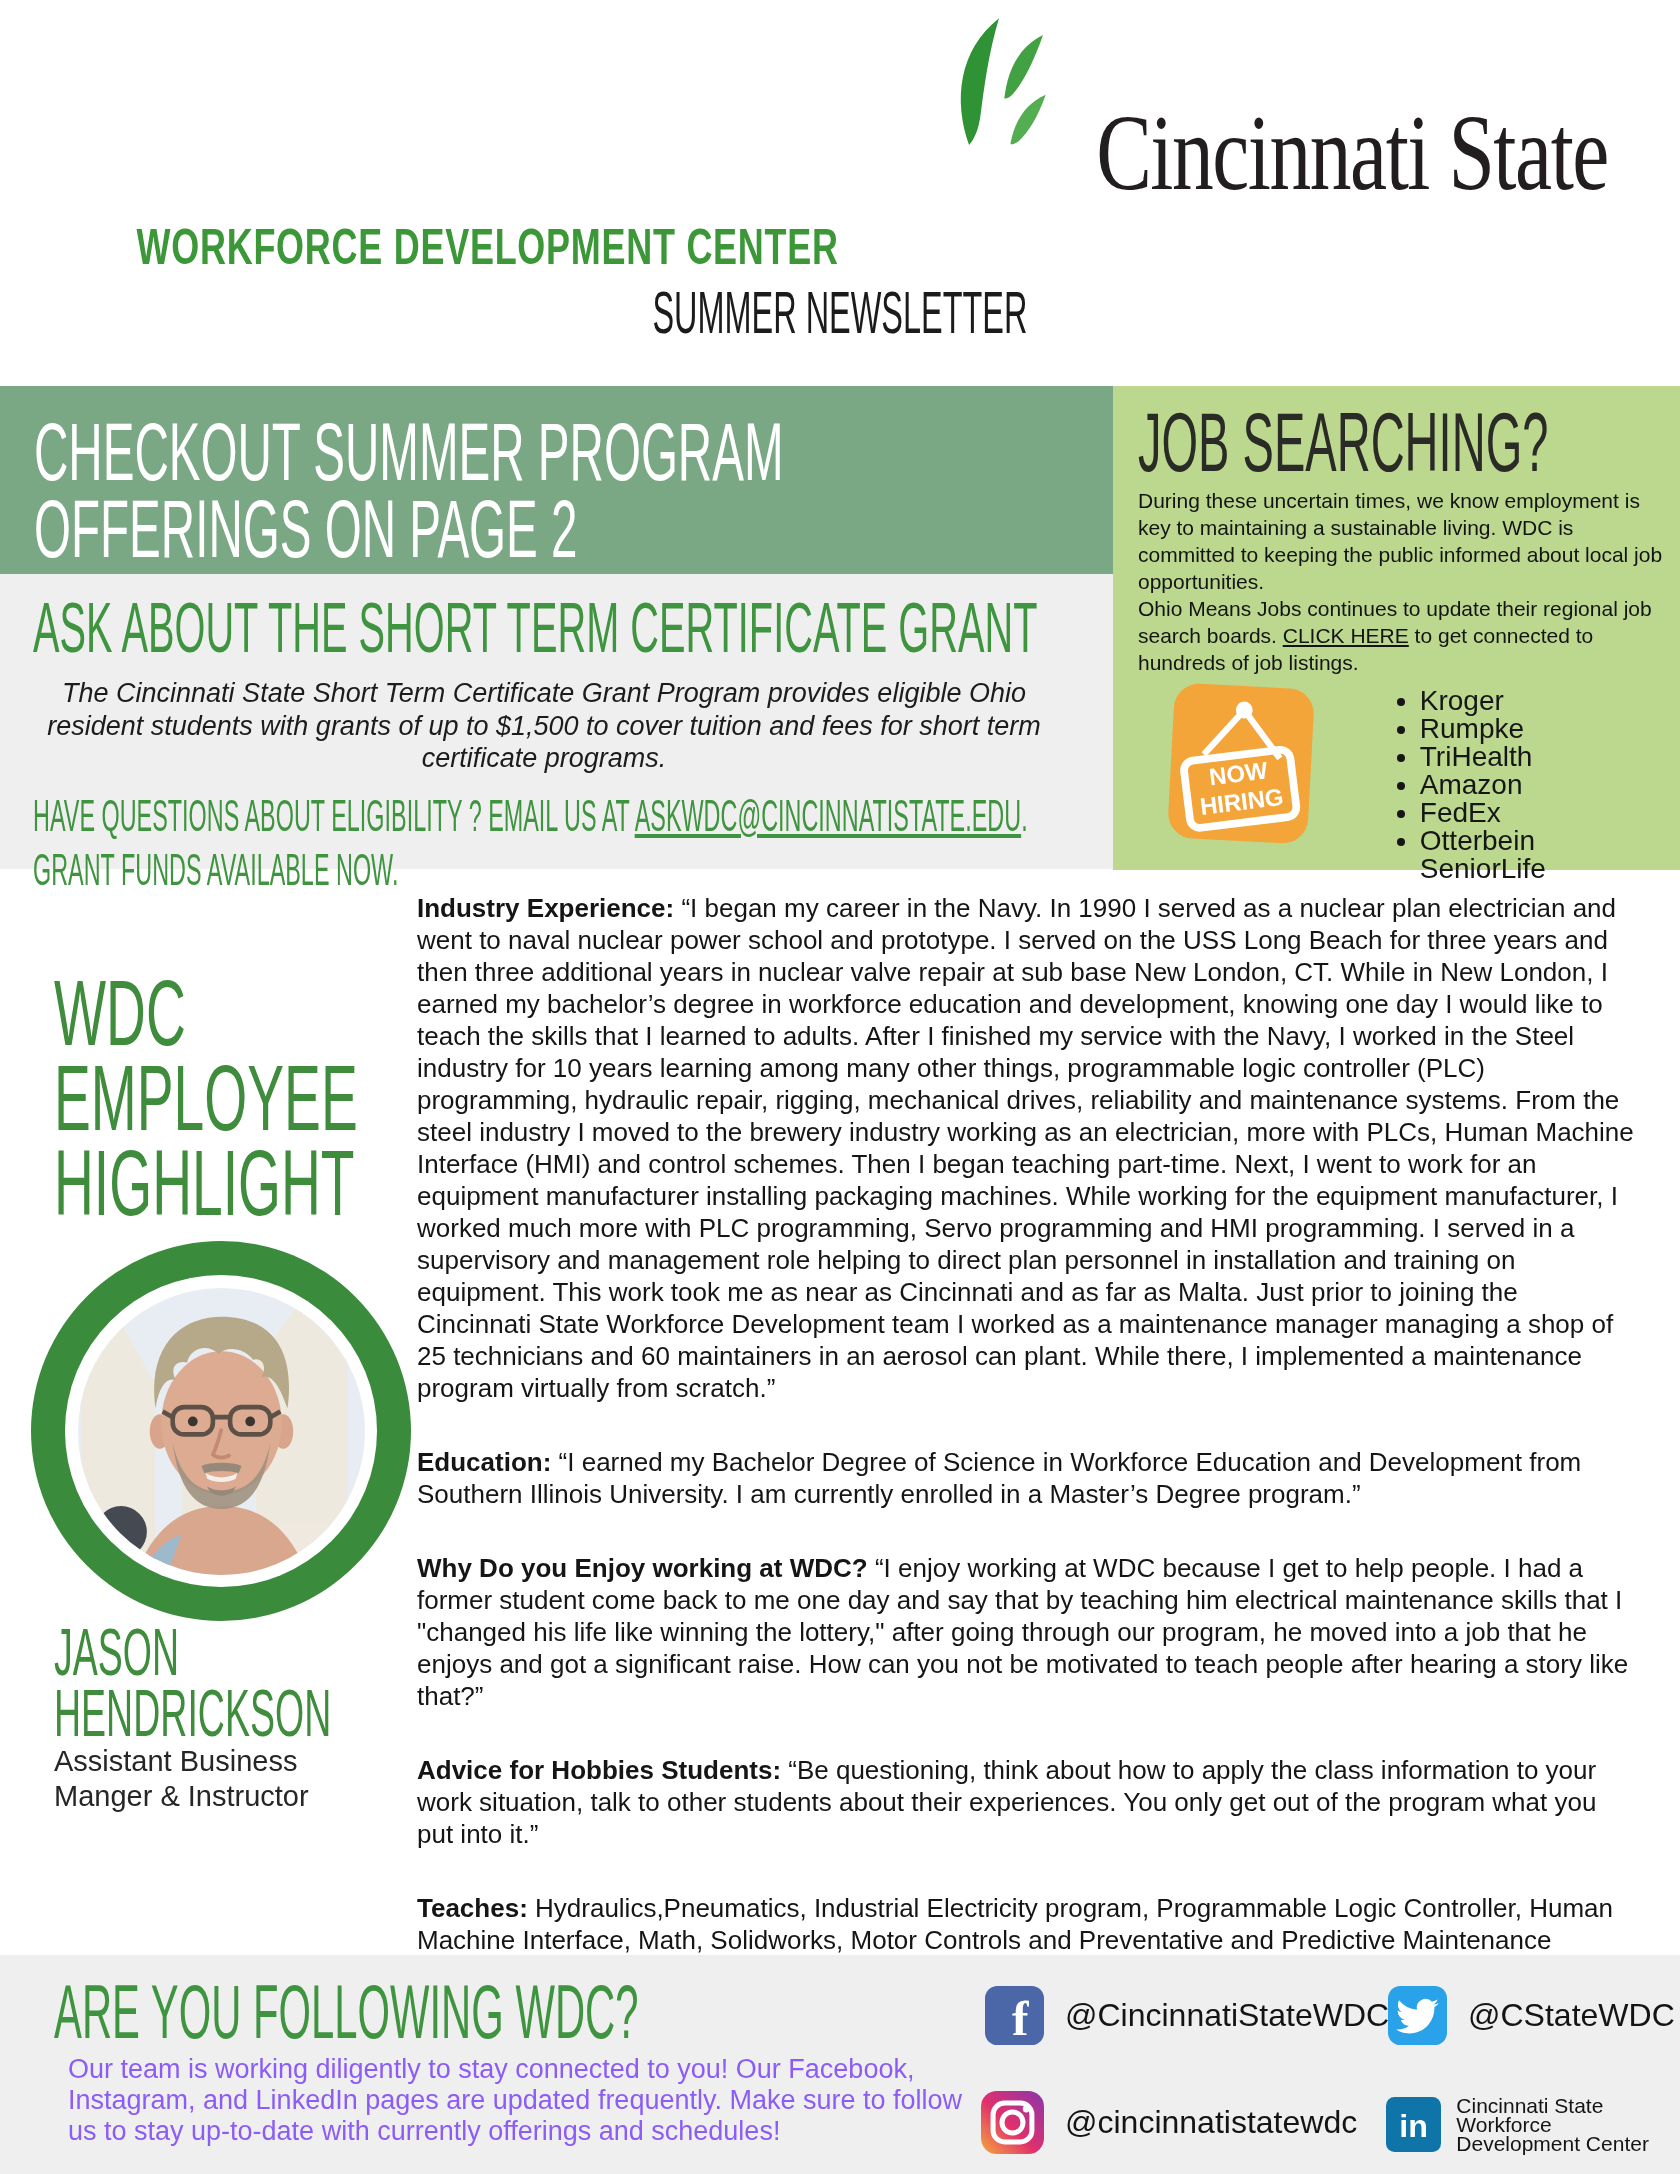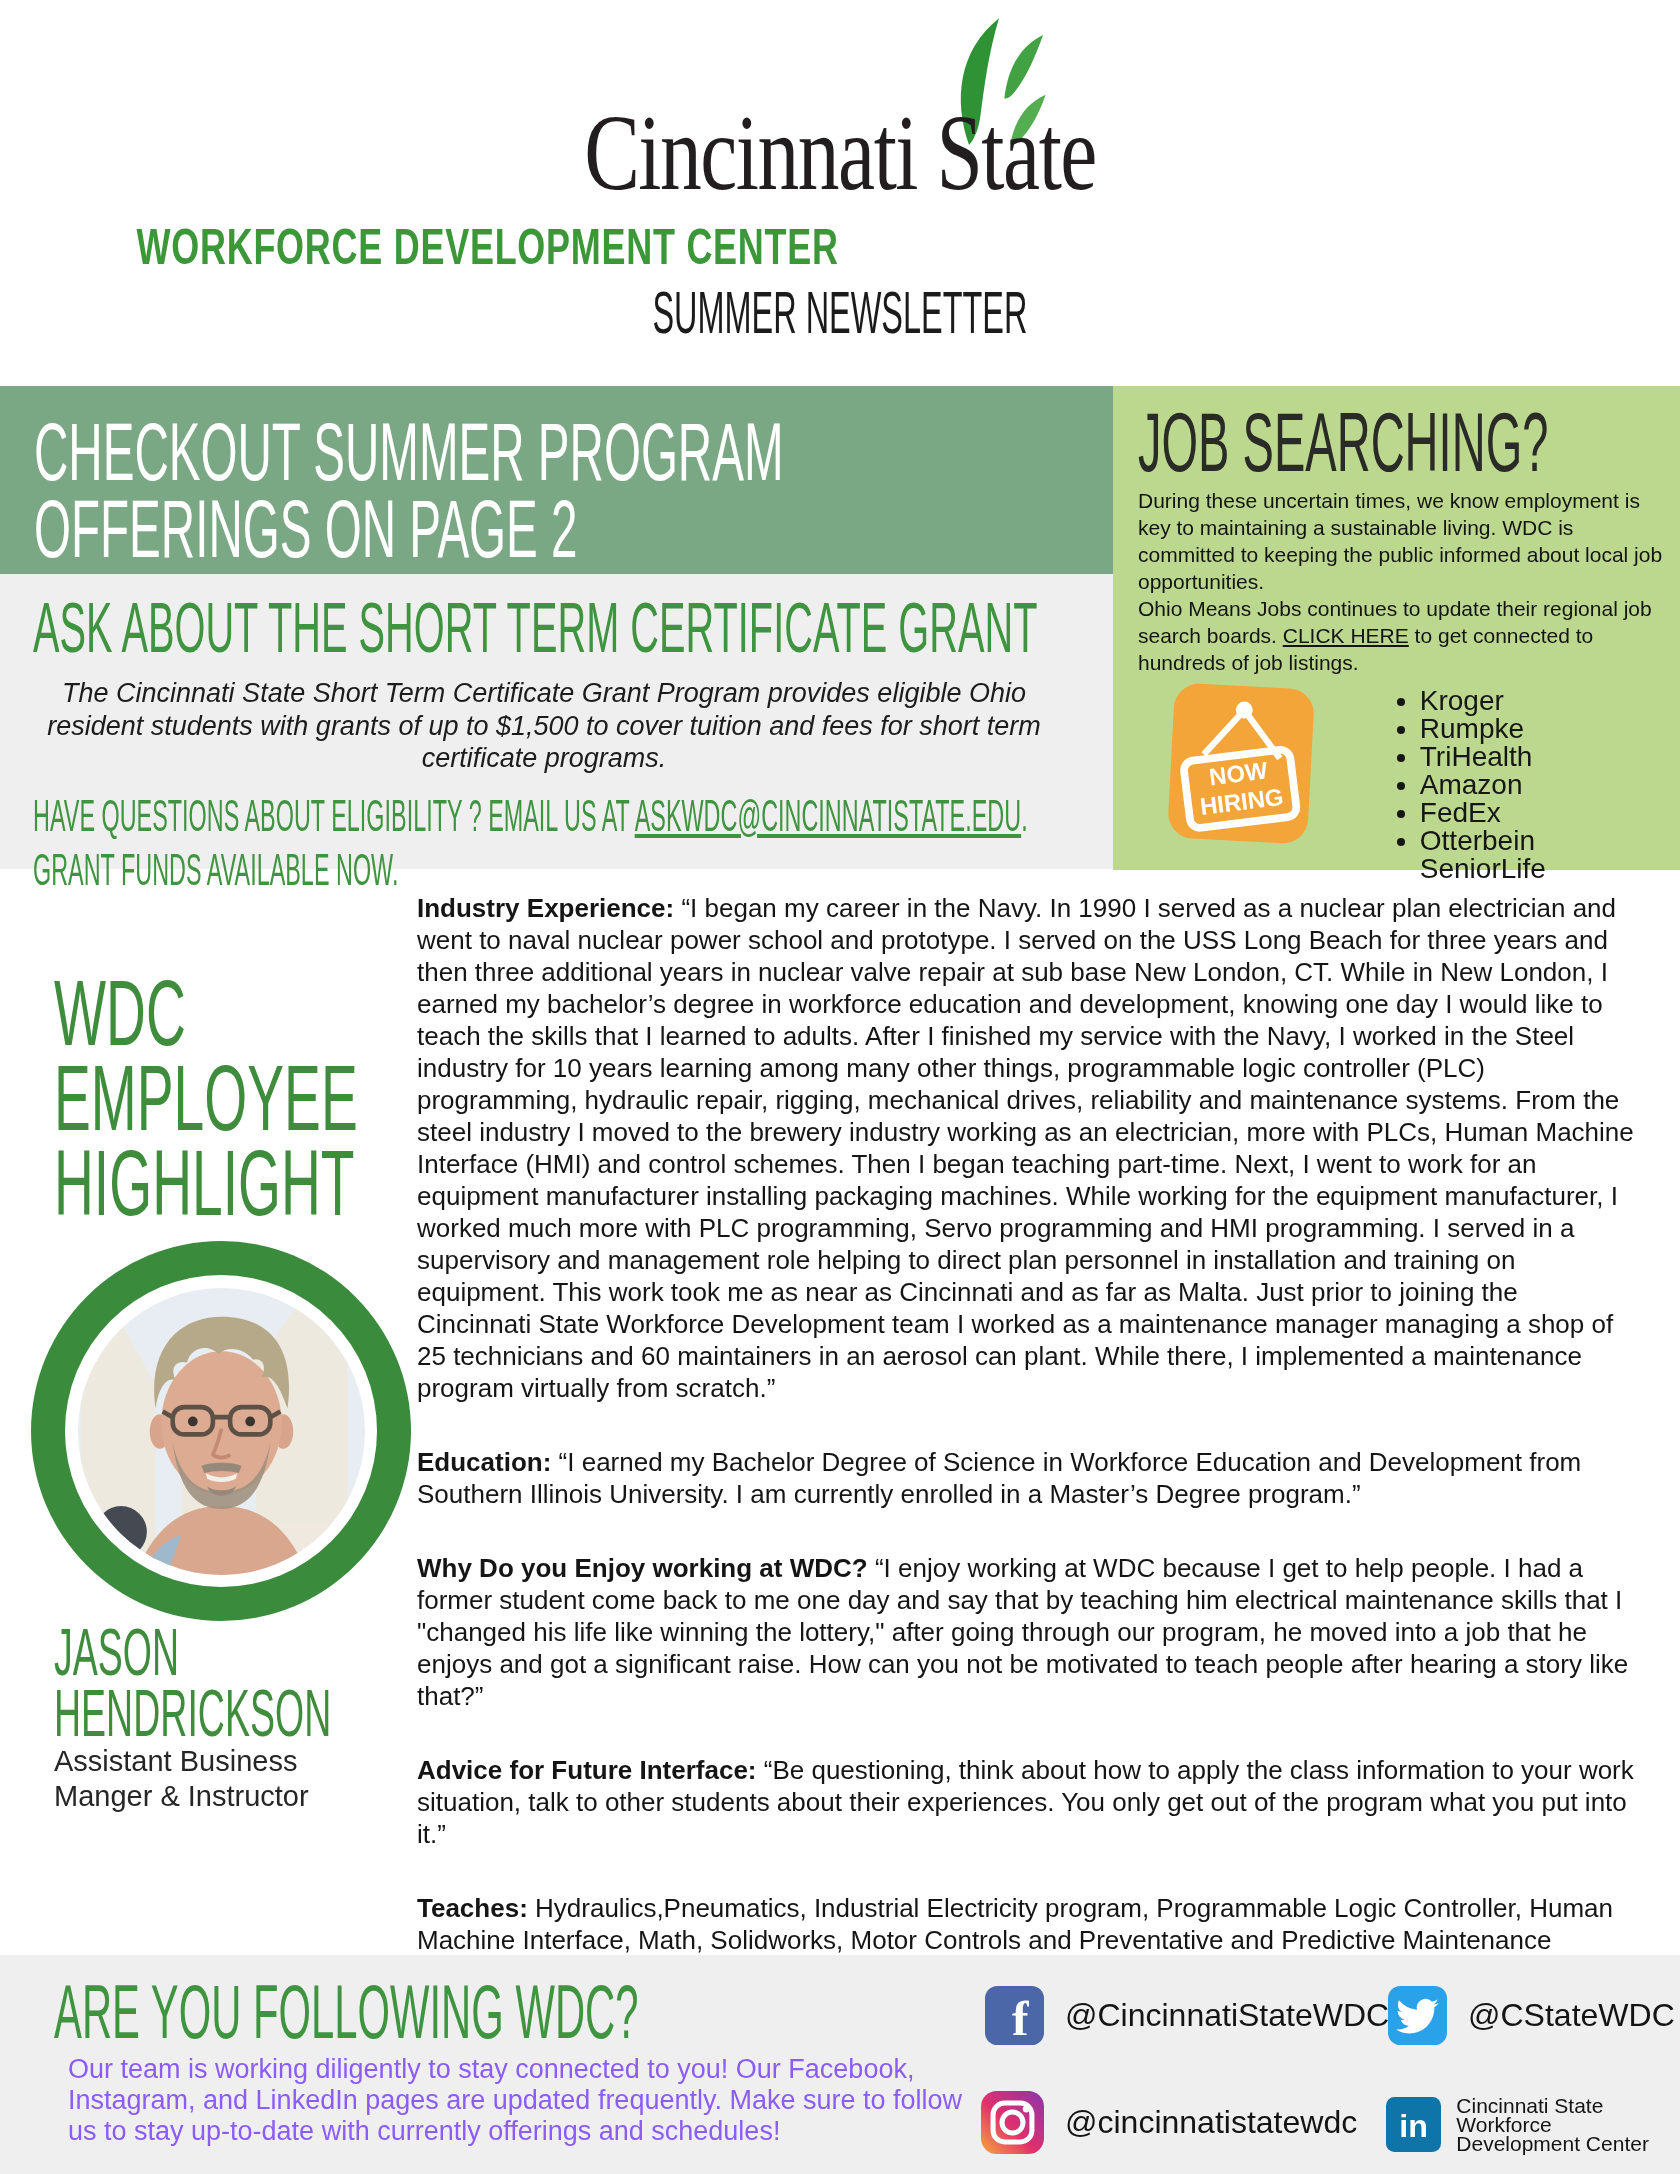--- a/index.html
+++ b/index.html
@@ -5,21 +5,21 @@
   * { margin:0; padding:0; box-sizing:border-box; }
   body { background:#ffffff; font-family:"Liberation Sans", sans-serif; }
   #page { position:relative; width:1680px; height:2175px; margin:0 auto; background:#ffffff; overflow:hidden; }
 
   
   .cx { display:block; transform-origin:0 0; white-space:nowrap; }
   .cx-c { display:inline-block; transform-origin:50% 0; white-space:nowrap; }
 
   
   .header { position:absolute; left:0; top:0; width:1680px; height:386px; background:#ffffff; }
-  .brand-row { position:absolute; left:0; top:92px; width:1680px; text-align:center; }
+  .brand-row { position:absolute; left:0; top:92px; width:1680px; text-align:right; }
   .brand-text { font-family:"Liberation Serif", serif; font-size:107px; color:#221e1f; letter-spacing:-1.9px; }
   .logo-leaf { position:absolute; left:920px; top:13.4px; width:151px; height:132px; }
   .org-row { position:absolute; left:0; top:218px; width:1680px; text-align:left; }
   .org-text { font-size:50px; font-weight:bold; color:#3c9738; letter-spacing:1px; }
   .news-row { position:absolute; left:0; top:279px; width:1680px; text-align:center; }
   .news-text { font-size:59px; color:#1b1b1b; letter-spacing:0px; }
 
   
   .banner { position:absolute; left:0; top:386px; width:1113px; height:216px; background:#7ba884; padding:27px 0 0 34px; }
   .banner-line { font-size:82px; line-height:77px; color:#ffffff; transform:scaleX(0.58); }
@@ -187,21 +187,21 @@
   <div class="hl-name">
     <span class="ln cx">JASON</span>
     <span class="ln cx">HENDRICKSON</span>
   </div>
   <div class="hl-role">Assistant Business Manger &amp; Instructor</div>
 
   <div class="article">
     <p><strong>Industry Experience:</strong><span> “I began my career in the Navy. In 1990 I served as a nuclear plan electrician and went to naval nuclear power school and prototype. I served on the USS Long Beach for three years and then three additional years in nuclear valve repair at sub base New London, CT. While in New London, I earned my bachelor’s degree in workforce education and development, knowing one day I would like to teach the skills that I learned to adults. After I finished my service with the Navy, I worked in the Steel industry for 10 years learning among many other things, programmable logic controller (PLC) programming, hydraulic repair, rigging, mechanical drives, reliability and maintenance systems. From the steel industry I moved to the brewery industry working as an electrician, more with PLCs, Human Machine Interface (HMI) and control schemes. Then I began teaching part-time. Next, I went to work for an equipment manufacturer installing packaging machines. While working for the equipment manufacturer, I worked much more with PLC programming, Servo programming and HMI programming. I served in a supervisory and management role helping to direct plan personnel in installation and training on equipment. This work took me as near as Cincinnati and as far as Malta. Just prior to joining the Cincinnati State Workforce Development team I worked as a maintenance manager managing a shop of 25 technicians and 60 maintainers in an aerosol can plant.  While there, I implemented a maintenance program virtually from scratch.”</span></p>
     <p><strong>Education:</strong><span> “I earned my Bachelor Degree of Science in Workforce Education and Development from Southern Illinois University.  I am currently enrolled in a Master’s Degree program.”</span></p>
     <p><strong>Why Do you Enjoy working at WDC?</strong><span> “I enjoy working at WDC because I get to help people. I had a former student come back to me one day and say that by teaching him electrical maintenance skills that I "changed his life like winning the lottery," after going through our program, he moved into a job that he enjoys and got a significant raise.  How can you not be motivated to teach people after hearing a story like that?”</span></p>
-    <p><strong>Advice for Future Interface:</strong><span> “Be questioning, think about how to apply the class information to your work situation, talk to other students about their experiences. You only get out of the program what you put into it.”</span></p>
+    <p><strong>Advice for Hobbies Students:</strong><span> “Be questioning, think about how to apply the class information to your work situation, talk to other students about their experiences. You only get out of the program what you put into it.”</span></p>
     <p><strong>Teaches:</strong><span> Hydraulics,Pneumatics, Industrial Electricity program, Programmable Logic Controller, Human Machine Interface, Math, Solidworks, Motor Controls and Preventative and Predictive Maintenance</span></p>
     <p><strong>Hobbies:</strong><span> Ice Hockey and home brewing</span></p>
     <p><strong>Fun Fact:</strong><span> Jason has lived in 10 different states and been to all but 2 (AK and HI)</span></p>
   </div>
 
   <div class="footer">
     <span class="footer-heading">ARE YOU FOLLOWING WDC?</span>
     <div class="footer-body">Our team is working diligently to stay connected to you! Our Facebook, Instagram, and LinkedIn pages are updated frequently. Make sure to follow us to stay up-to-date with currently offerings and schedules!</div>
 
     <div class="social-item si-fb">

